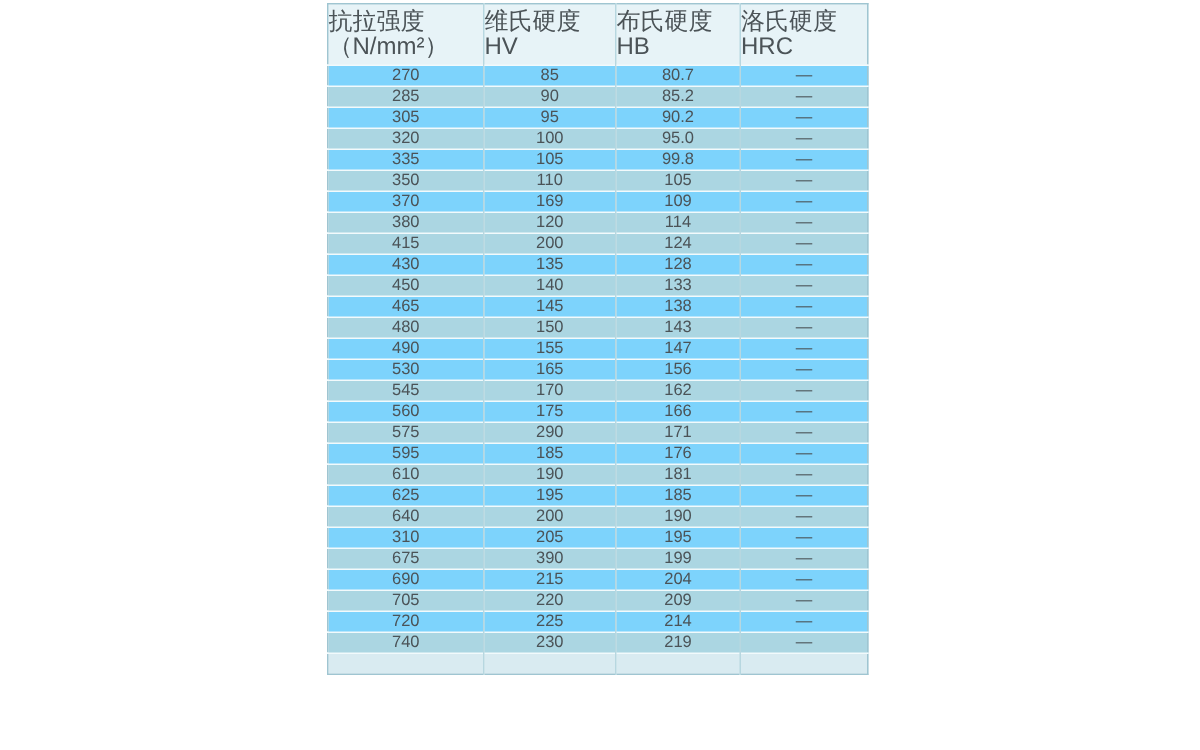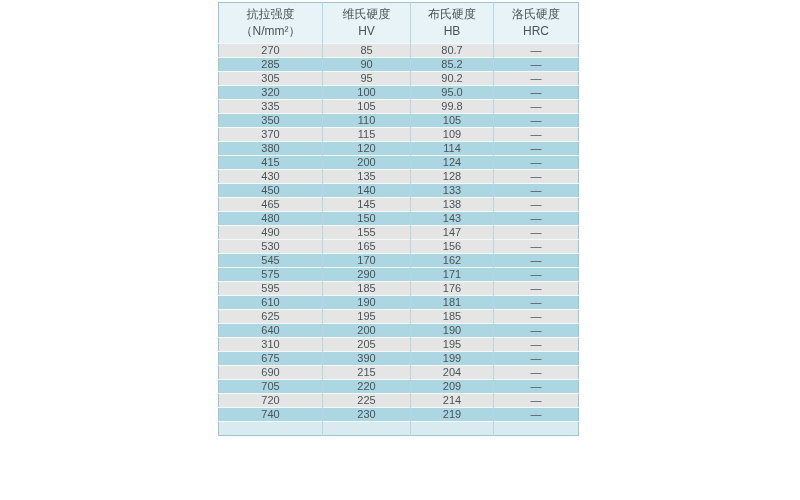--- a/index.html
+++ b/index.html
@@ -27,23 +27,23 @@
   table.hardness col.c1 { width: 104px; }
   table.hardness col.c2 { width: 88px; }
   table.hardness col.c3 { width: 83px; }
   table.hardness col.c4 { width: 85px; }
 
   table.hardness th {
     background: #e7f3f7;
     height: 41px;
     padding: 2px 0 3px 0;
     font-weight: normal;
-    font-size: 12px;
+    font-size: 16px;
     color: #4b5357;
-    text-align: center;
+    text-align: left;
     vertical-align: middle;
     border-left: 1px solid #b7d7e0;
     line-height: 17px;
   }
   table.hardness th:first-child,
   table.hardness td:first-child { border-left: none; }
 
   table.hardness th .h-line { display: block; }
 
   table.hardness td {
@@ -51,21 +51,21 @@
     padding: 0;
     font-size: 11px;
     color: #4b5357;
     text-align: center;
     vertical-align: middle;
     border-left: 1px solid #b7d7e0;
     border-top: 1px solid #f2fafc;
     line-height: 13px;
   }
   tr.row-dark td  { background: #abd6e2; }
-  tr.row-light td { background: #e5e5e5; }
+  tr.row-light td { background: #7dd3fc; }
   tr.row-partial td { background: #d9ebf1; height: 13.5px; }
 </style>
 </head>
 <body>
 
 <div class="table-wrap">
   <table class="hardness">
     <colgroup>
       <col class="c1">
         <col class="c2">
@@ -124,21 +124,21 @@
           <td>—</td>
         </tr>
         <tr class="row-dark">
           <td>350</td>
           <td>110</td>
           <td>105</td>
           <td>—</td>
         </tr>
         <tr class="row-light">
           <td>370</td>
-          <td>115</td>
+          <td>169</td>
           <td>109</td>
           <td>—</td>
         </tr>
         <tr class="row-dark">
           <td>380</td>
           <td>120</td>
           <td>114</td>
           <td>—</td>
         </tr>
         <tr class="row-dark">
@@ -182,20 +182,26 @@
           <td>165</td>
           <td>156</td>
           <td>—</td>
         </tr>
         <tr class="row-dark">
           <td>545</td>
           <td>170</td>
           <td>162</td>
           <td>—</td>
         </tr>
+        <tr class="row-light">
+          <td>560</td>
+          <td>175</td>
+          <td>166</td>
+          <td>—</td>
+        </tr>
         <tr class="row-dark">
           <td>575</td>
           <td>290</td>
           <td>171</td>
           <td>—</td>
         </tr>
         <tr class="row-light">
           <td>595</td>
           <td>185</td>
           <td>176</td>

